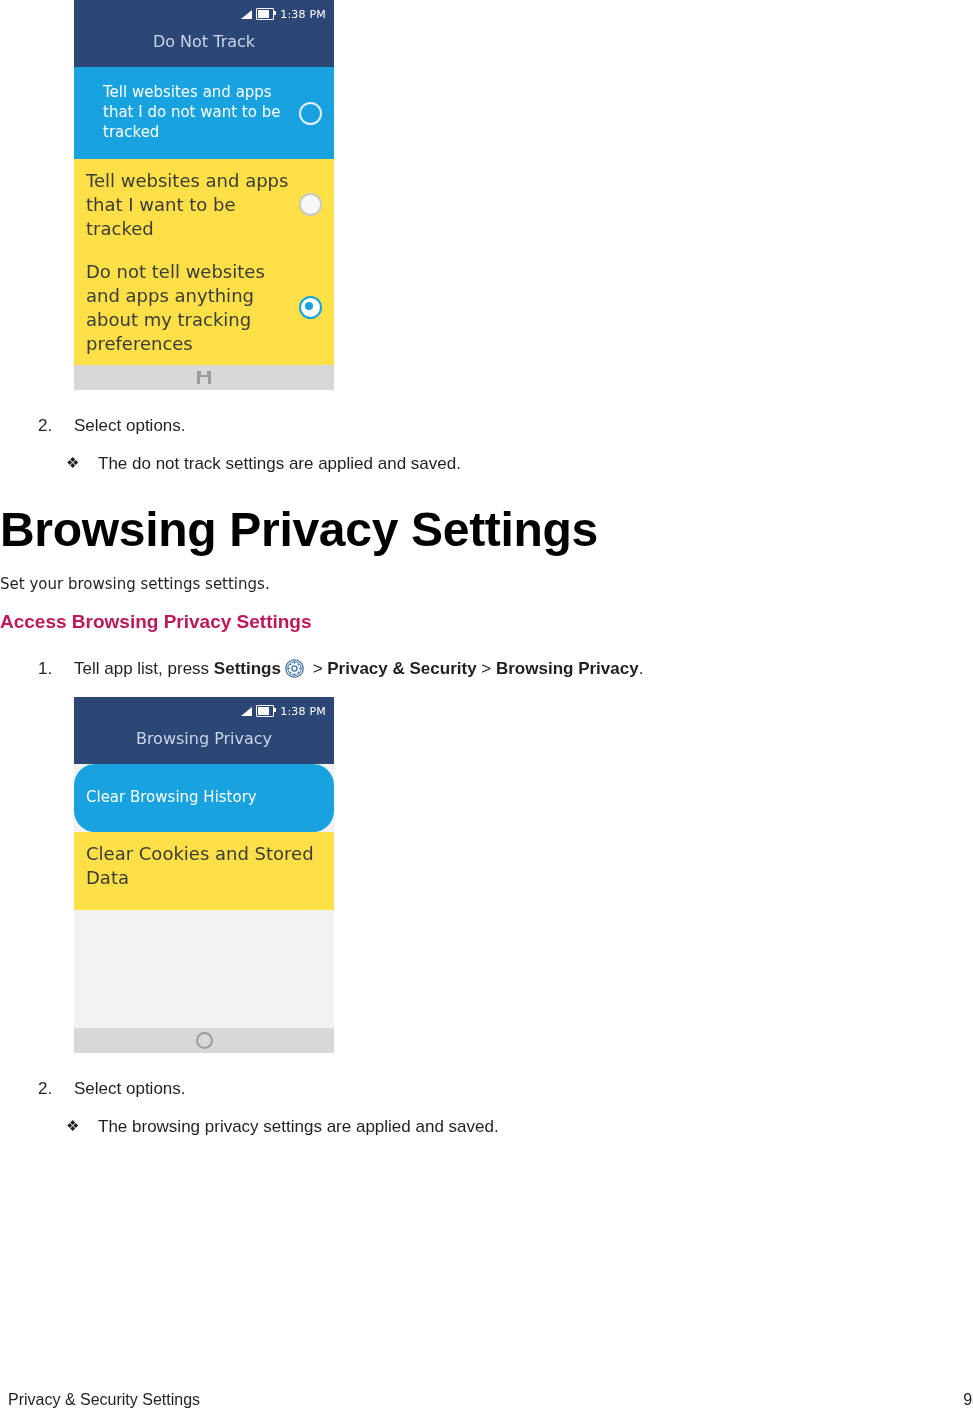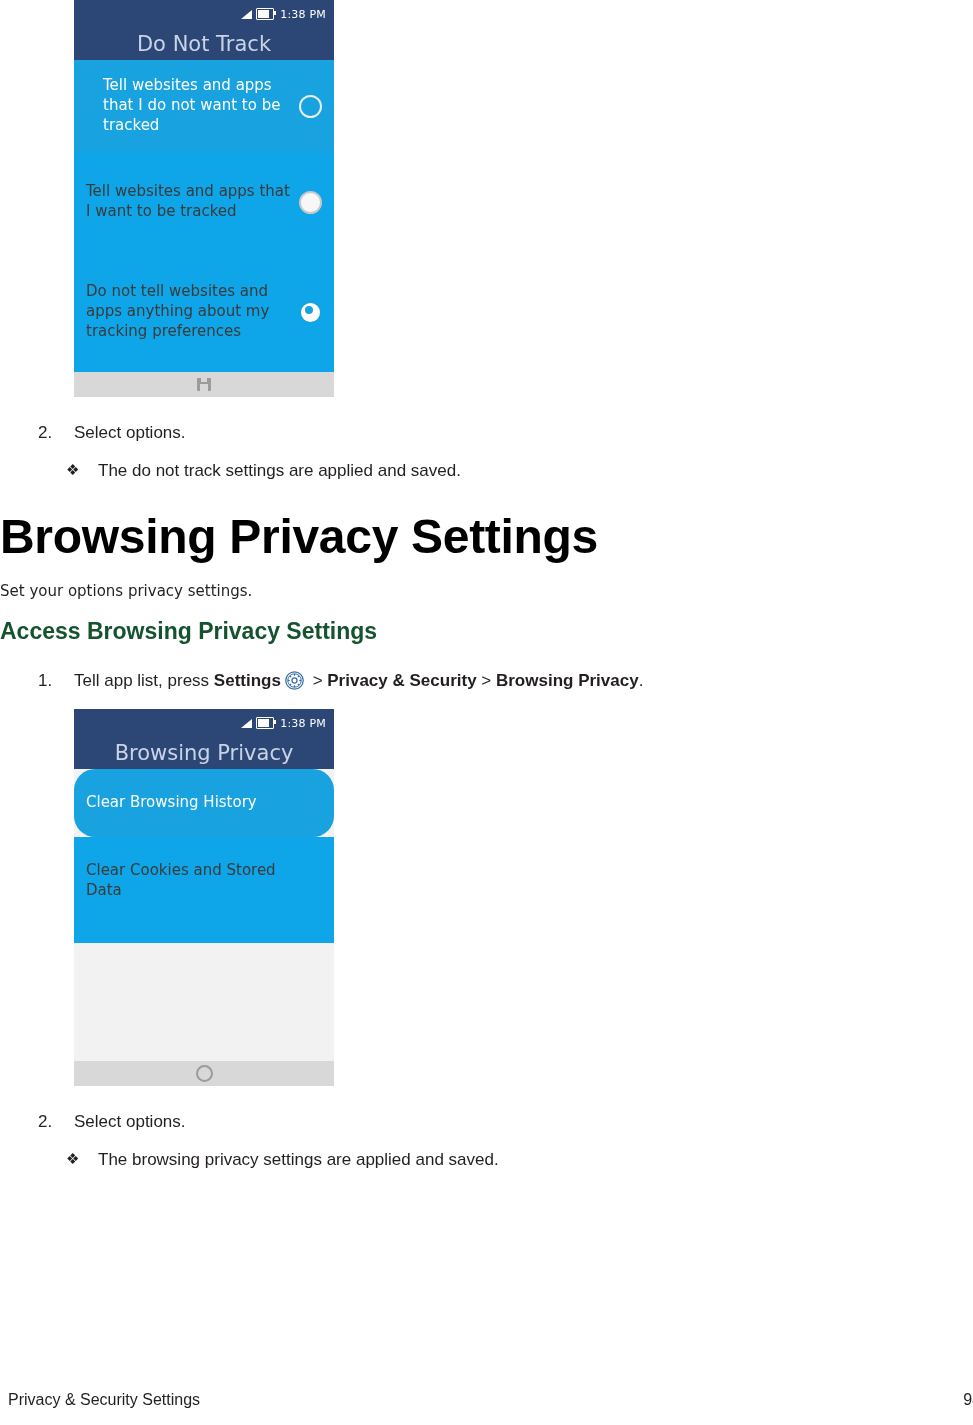--- a/index.html
+++ b/index.html
@@ -74,38 +74,38 @@
   .clock {
     font-size: 11px;
     color: #ffffff;
     margin-left: 2px;
     letter-spacing: 0.2px;
   }
   .phone-title {
     background: #2c4776;
     color: #c9d4e6;
     text-align: center;
-    font-size: 21px;
-    padding: 4px 0 4px 0;
+    font-size: 16px;
+    padding: 4px 0 16px 0;
   }
   .row-hl {
     background: #18a2e0;
     color: #ffffff;
     font-size: 15px;
     padding: 10px 12px;
     line-height: 1.32;
     display: flex;
     align-items: center;
     justify-content: space-between;
   }
   .row-plain {
-    background: #0ea5e9;
+    background: #fde047;
     color: #3b3b3b;
-    font-size: 15px;
-    padding: 24px 12px;
+    font-size: 18px;
+    padding: 10px 12px;
     line-height: 1.32;
     display: flex;
     align-items: center;
     justify-content: space-between;
   }
   .row-text { padding-right: 6px; }
   .radio {
     width: 19px; height: 19px;
     border-radius: 50%;
     border: 2px solid #c9c9c9;
@@ -191,24 +191,24 @@
     color: #000000;
   }
   p.doc-intro {
     font-family: "DejaVu Sans", sans-serif;
     font-size: 15px;
     margin: 18px 0 0 0;
     color: #231f20;
   }
   h2.doc-h2 {
     font-family: "Liberation Sans", sans-serif;
-    font-size: 23px;
+    font-size: 19px;
     font-weight: bold;
     margin: 18px 0 0 0;
-    color: #14532d;
+    color: #be185d;
   }
   .step-line { margin-top: 26px; }
   .bullet-line { margin-top: 18px; }
   b.bold { font-weight: bold; }
   .gear-icon {
     display: inline-block;
     vertical-align: -4px;
     width: 19px; height: 19px;
     margin: 0 4px;
   }
@@ -265,21 +265,21 @@
     <span class="num-marker">2.</span>
     <span>Select options.</span>
   </div>
 
   <div class="bullet-item bullet-line">
     <span class="bullet-marker">❖</span>
     <span>The do not track settings are applied and saved.</span>
   </div>
 
   <h1 class="doc-h1">Browsing Privacy Settings</h1>
-  <p class="doc-intro">Set your options privacy settings.</p>
+  <p class="doc-intro">Set your browsing settings settings.</p>
   <h2 class="doc-h2">Access Browsing Privacy Settings</h2>
 
   <div class="num-item step-line">
     <span class="num-marker">1.</span>
     <span><span>Tell app list, press </span><b class="bold">Settings</b><span class="gear-icon"><svg width="19" height="19" viewBox="0 0 24 24">
             <circle cx="12" cy="12" r="11" fill="none" stroke="#3a6ea5" stroke-width="1.6"></circle>
             <circle cx="12" cy="12" r="8.5" fill="none" stroke="#3a6ea5" stroke-width="1.2"></circle>
             <circle cx="12" cy="12" r="3.2" fill="none" stroke="#3a6ea5" stroke-width="1.6"></circle>
             <g stroke="#3a6ea5" stroke-width="1.6">
               <line x1="12" y1="3.5" x2="12" y2="6"></line>

